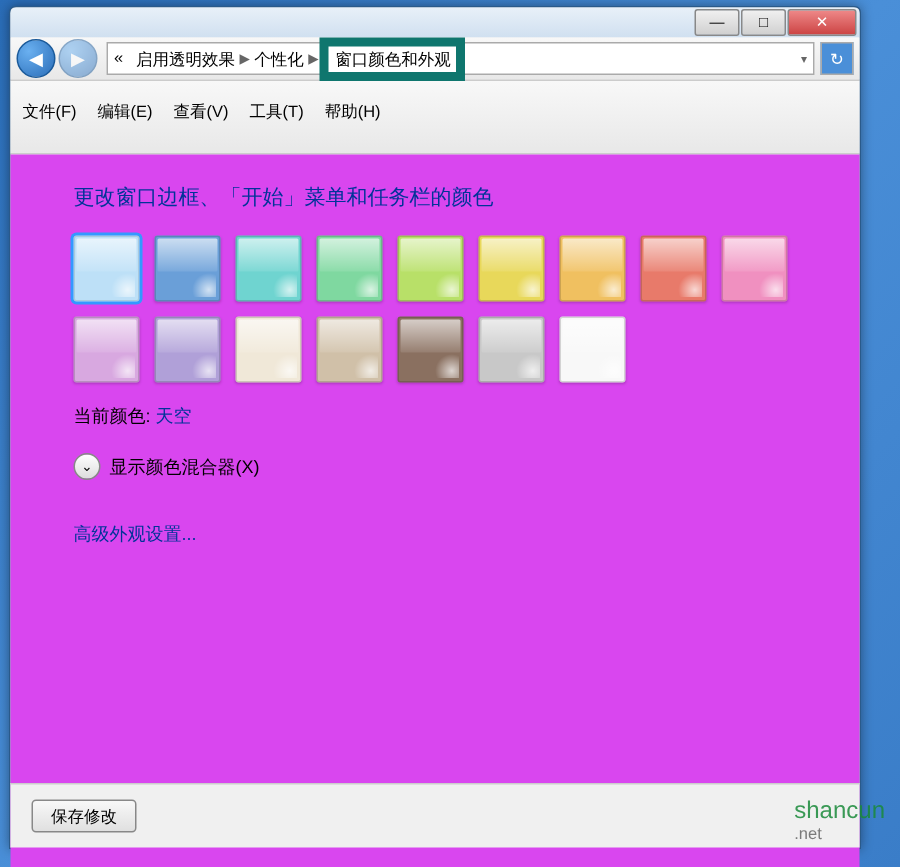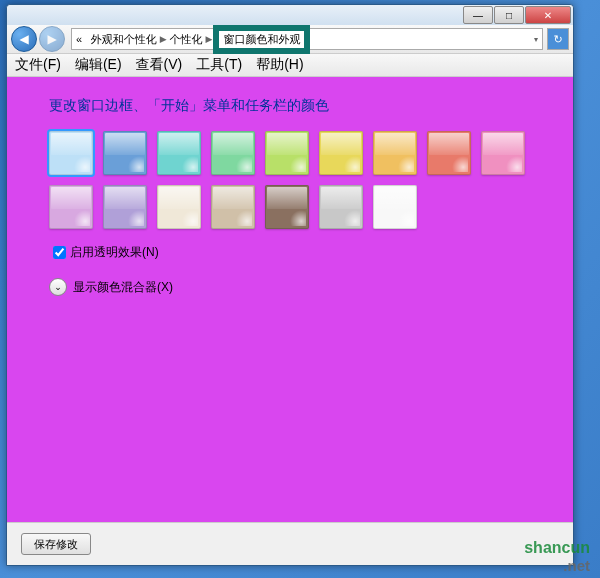--- a/index.html
+++ b/index.html
@@ -12,21 +12,21 @@
 .navbar{height:28px;background:linear-gradient(#f8f8f8,#e8e8e8);display:flex;align-items:center;border-bottom:1px solid #ccc;padding:0 4px}
 .navbtn{width:24px;height:24px;border-radius:50%;background:radial-gradient(circle at 30% 30%,#6ab0f0,#2a6db8);border:1px solid #1a5a9a;display:flex;align-items:center;justify-content:center;color:#fff;margin-right:2px;cursor:pointer}
 .navbtn.fwd{opacity:.5}
 .addrbar{flex:1;height:20px;background:#fff;border:1px solid #aaa;display:flex;align-items:center;padding:0 4px;margin:0 4px;font-size:11px}
 .addrbar .sep{margin:0 3px;color:#666;font-size:9px}
 .addrbar .crumb{color:#000}
 .addrbar .highlight{border:6px solid #0f766e;padding:1px 4px;margin-left:-2px}
 .refresh{width:20px;height:20px;border:1px solid #aaa;background:#4a8fd8;color:#fff;display:flex;align-items:center;justify-content:center;cursor:pointer;font-size:11px}
 .search{width:130px;height:20px;background:#fff;border:1px solid #aaa;margin-left:4px;padding:0 4px;font-size:11px;color:#888;display:flex;align-items:center}
 .search span:last-child{margin-left:auto;color:#4a8fd8}
-.menubar{height:22px;background:linear-gradient(#f8f8f8,#e8e8e8);display:flex;align-items:center;padding:0 8px;border-bottom:1px solid #ccc;font-size:14px}
+.menubar{height:22px;background:linear-gradient(#f8f8f8,#e8e8e8);display:flex;padding:13px 8px;border-bottom:1px solid #ccc;font-size:11px}
 .menubar span{margin-right:14px;cursor:pointer}
 .content{padding:20px 42px;background:#d946ef;height:440px;overflow:auto}
 .heading{color:#003399;font-size:14px;margin-bottom:16px}
 .swatches{display:flex;flex-wrap:wrap;gap:10px;margin-bottom:14px}
 .swatch{width:44px;height:44px;border-radius:2px;cursor:pointer;position:relative;box-shadow:inset 0 0 0 1px rgba(0,0,0,.15),0 1px 2px rgba(0,0,0,.2)}
 .swatch.sel{box-shadow:0 0 0 2px #3399ff,inset 0 0 0 1px rgba(0,0,0,.1)}
 .swatch::before{content:"";position:absolute;top:2px;left:2px;right:2px;height:50%;background:linear-gradient(rgba(255,255,255,.65),rgba(255,255,255,.1));border-radius:1px}
 .swatch::after{content:"";position:absolute;bottom:3px;right:3px;width:16px;height:16px;background:radial-gradient(circle at 70% 70%,rgba(255,255,255,.7),rgba(255,255,255,0) 70%)}
 .curcolor{margin:10px 0 16px 0}
 .curcolor .val{color:#003399}
@@ -34,41 +34,41 @@
 .chk{margin-right:4px}
 .slider-row{margin:16px 0}
 .slider-label{display:inline-block;width:90px}
 .slider{display:inline-block;width:240px;height:4px;background:#ddd;border:1px solid #aaa;position:relative;vertical-align:middle;border-radius:2px}
 .thumb{position:absolute;top:-7px;left:48%;width:10px;height:18px;background:linear-gradient(#f8f8f8,#d0d0d0);border:1px solid #888;border-radius:2px;cursor:pointer}
 .expander{display:flex;align-items:center;margin:16px 0;cursor:pointer}
 .expbtn{width:16px;height:16px;border-radius:50%;border:1px solid #888;background:linear-gradient(#fff,#ddd);display:flex;align-items:center;justify-content:center;margin-right:6px;font-size:9px}
 .link{color:#003399;cursor:pointer;margin-top:12px;display:inline-block}
 .footer{position:absolute;bottom:0;left:0;right:0;height:42px;background:#f0f0f0;border-top:1px solid #ccc;display:flex;align-items:center;padding:0 14px;gap:24px}
 .btn{min-width:70px;height:22px;background:linear-gradient(#f8f8f8,#e0e0e0);border:1px solid #888;border-radius:3px;cursor:pointer;font-size:11px;padding:0 10px}
-.watermark{position:absolute;bottom:4px;right:10px;font-size:16px;color:#1a8a3a;font-weight:bold;pointer-events:none;opacity:.85}
-.watermark small{display:block;font-size:15px;text-align:right;color:#666}
+.watermark{position:absolute;bottom:16px;right:10px;font-size:16px;color:#1a8a3a;font-weight:normal;pointer-events:none;opacity:.85}
+.watermark small{display:block;font-size:11px;text-align:left;color:#666}
 .dropdown-arrow{margin-left:auto;color:#666;font-size:8px}
 </style>
 </head>
 <body>
 
 <div class="window">
   <div class="titlebar">
     <div class="winbtn min">—</div>
     <div class="winbtn max">□</div>
     <div class="winbtn close">✕</div>
   </div>
 
   <div class="navbar">
     <div class="navbtn">◀</div>
     <div class="navbtn fwd">▶</div>
     <div class="addrbar">
       <span>«</span>
       <span class="sep">&nbsp;</span>
-      <span class="crumb">外观和个性化</span>
+      <span class="crumb">启用透明效果</span>
       <span class="sep">▶</span>
       <span class="crumb">个性化</span>
       <span class="sep">▶</span>
       <span class="crumb highlight">窗口颜色和外观</span>
       <span class="dropdown-arrow">▾</span>
     </div>
     <div class="refresh">↻</div>
   </div>
 
   <div class="menubar">
@@ -92,28 +92,29 @@
         <div class="swatch" style="background: rgb(232, 122, 106);"></div>
         <div class="swatch" style="background: rgb(240, 144, 192);"></div>
         <div class="swatch" style="background: rgb(216, 168, 224);"></div>
         <div class="swatch" style="background: rgb(176, 160, 216);"></div>
         <div class="swatch" style="background: rgb(240, 232, 216);"></div>
         <div class="swatch" style="background: rgb(208, 192, 168);"></div>
         <div class="swatch" style="background: rgb(138, 112, 96);"></div>
         <div class="swatch" style="background: rgb(200, 200, 200);"></div>
         <div class="swatch" style="background: rgb(248, 248, 248);"></div>
       </div>
-    <div class="row">
-      <input type="checkbox" class="chk" id="tchk" checked="" style="">
-      <label for="tchk">启用透明效果(N)</label>
+    <div class="curcolor">
+      <span>当前颜色:</span>
+      <span class="val">天空</span>
     </div>
     <div class="expander">
       <span class="expbtn">⌄</span>
       <span>显示颜色混合器(X)</span>
     </div>
+    <span class="link">高级外观设置...</span>
   </div>
 
   <div class="footer">
     <button class="btn">保存修改</button>
   </div>
 </div>
 
 <div class="watermark">
   <span>shancun</span><small>.net</small>
 </div>

